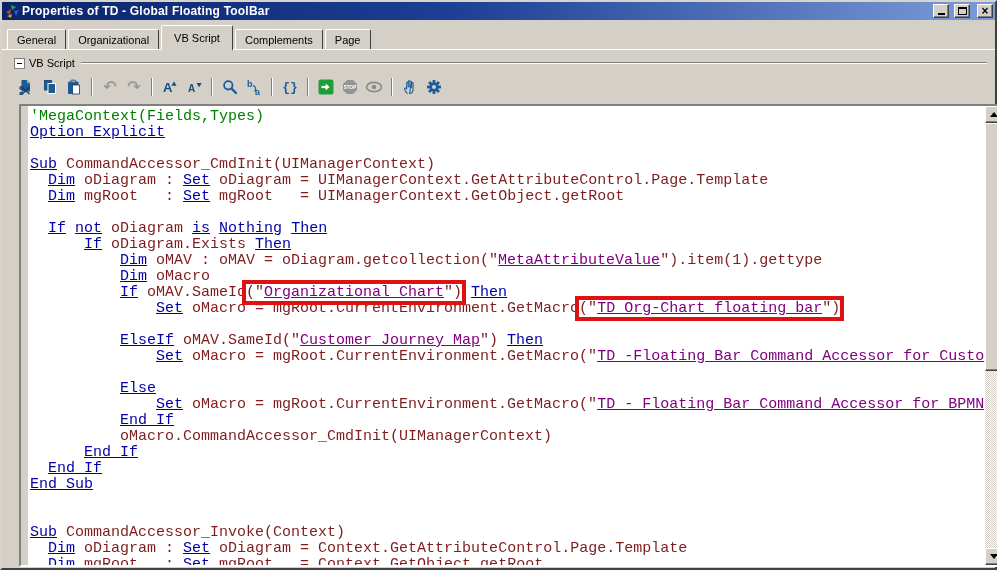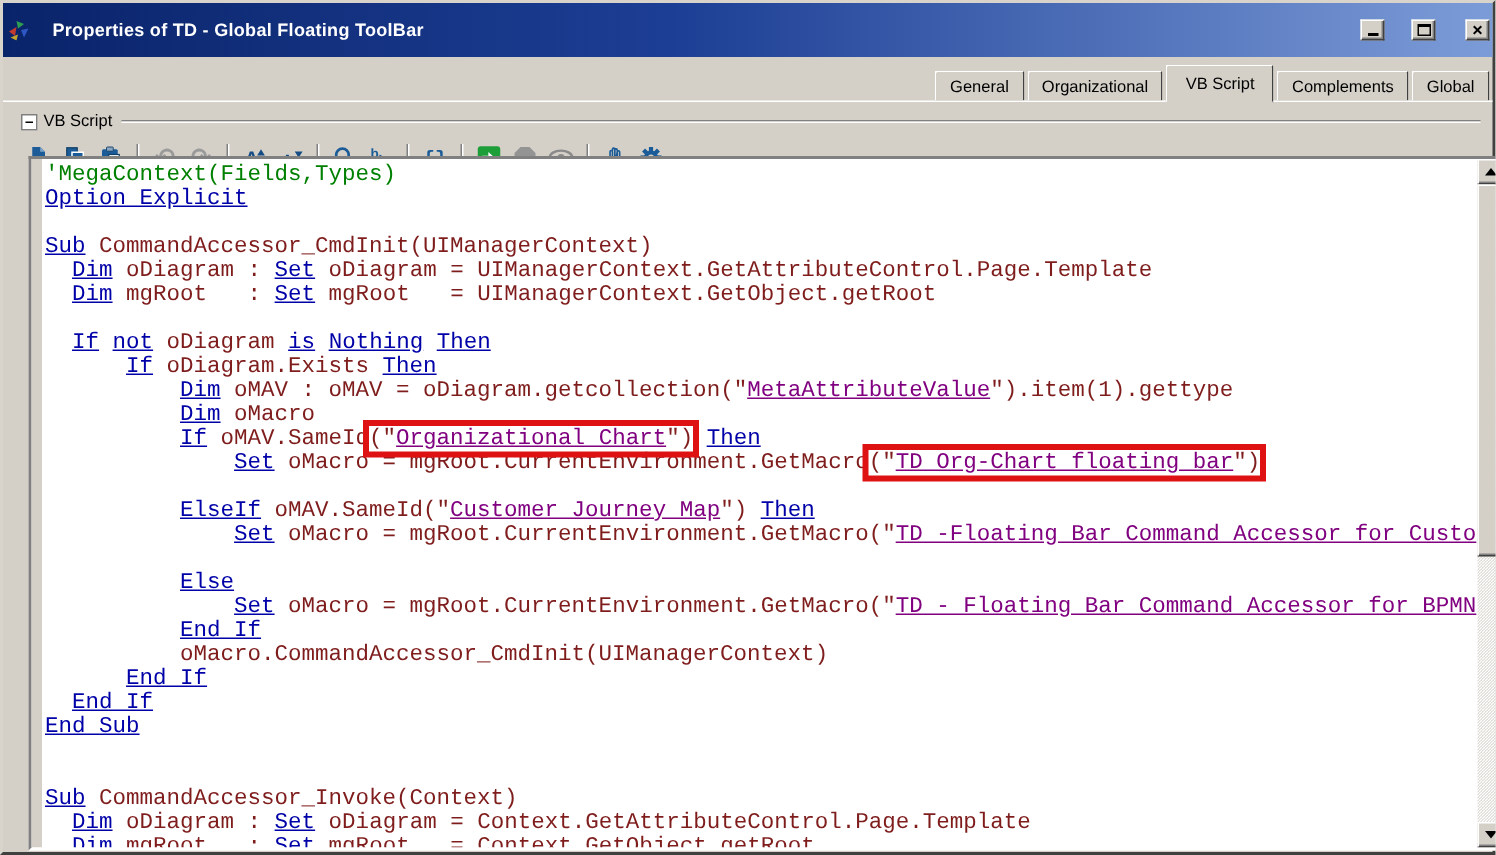--- a/index.html
+++ b/index.html
@@ -1,33 +1,33 @@
 <!DOCTYPE html>
 <html style="--kw: #0000A8; --str: #800080; --com: #008000; --hl: #DE1212; --icon_blue: #1B5C98; --run_green: #1E9E38; --title_blue: #0A246A;"><head>
 <meta charset="utf-8">
 <style>
   html,body{margin:0;padding:0;width:997px;height:570px;overflow:hidden;background:#D4D0C8;
             font-family:"Liberation Sans",sans-serif;}
   *{box-sizing:border-box;}
   .window{position:relative;width:997px;height:570px;background:#D4D0C8;
           border:2px solid;border-color:#D8D4CC #404040 #404040 #D8D4CC;}
   
-  .titlebar{height:36px;display:flex;align-items:center;gap:16px;padding:0 2px 0 3px;
+  .titlebar{height:18px;display:flex;align-items:center;gap:3px;padding:0 2px 0 3px;
             background:linear-gradient(90deg,#0A246A 0%,#1C3E94 45%,#7C9CD8 100%);
             color:#fff;font-size:12px;font-weight:bold;}
   .title-text{flex:1;white-space:nowrap;overflow:hidden;letter-spacing:.2px;}
   .win-btn{width:16px;height:14px;background:#D4D0C8;border:1px solid;margin-left:2px;
            border-color:#FFFFFF #404040 #404040 #FFFFFF;box-shadow:inset -1px -1px 0 #808080;
            display:flex;align-items:flex-end;justify-content:center;cursor:default;}
   .glyph-min{width:7px;height:2px;background:#000;margin-bottom:2px;}
   .glyph-max{width:9px;height:8px;border:1px solid #000;border-top:2px solid #000;margin-bottom:2px;}
   .glyph-close{font-size:12px;font-weight:bold;color:#000;line-height:12px;margin-bottom:0;width:100%;text-align:center;}
   .win-btn.close{margin-left:4px;}
   
-  .tabrow{display:flex;align-items:flex-end;padding:4px 0 0 5px;margin-top:2px;height:27px;position:relative;justify-content:flex-end;}
+  .tabrow{display:flex;align-items:flex-end;padding:4px 0 0 5px;margin-top:2px;height:27px;position:relative;}
   .tab{height:20px;padding:0 9px;display:flex;align-items:center;font-size:11px;background:#D4D0C8;
        border:1px solid;border-color:#FFFFFF #404040 #404040 #FFFFFF;border-bottom:none;
        border-radius:2px 2px 0 0;margin-right:2px;white-space:nowrap;}
   .tab.active{height:26px;padding:0 12px;position:relative;z-index:2;margin-bottom:-2px;
               border-bottom:2px solid #D4D0C8;}
   .panel-edge{height:1px;background:#FFFFFF;}
   
   .section-header{display:flex;align-items:center;gap:4px;padding:7px 8px 0 12px;}
   .collapse-box{width:11px;height:11px;background:#fff;border:1px solid #808080;position:relative;}
   .collapse-box::after{content:"";position:absolute;left:2px;top:4px;width:5px;height:1px;background:#000;}
@@ -90,21 +90,21 @@
     <span class="win-btn close">
         <span class="glyph-close">×</span>
       </span>
   </div>
 
   <div class="tabrow" id="tabrow">
       <div class="tab">General</div>
       <div class="tab">Organizational</div>
       <div class="tab active">VB Script</div>
       <div class="tab">Complements</div>
-      <div class="tab">Global</div>
+      <div class="tab">Page</div>
     </div>
   <div class="panel-edge"></div>
 
   <div class="section-header">
     <span class="collapse-box"></span>
     <span class="section-label">VB Script</span>
     <span class="section-rule"></span>
   </div>
 
   <div class="toolbar">

